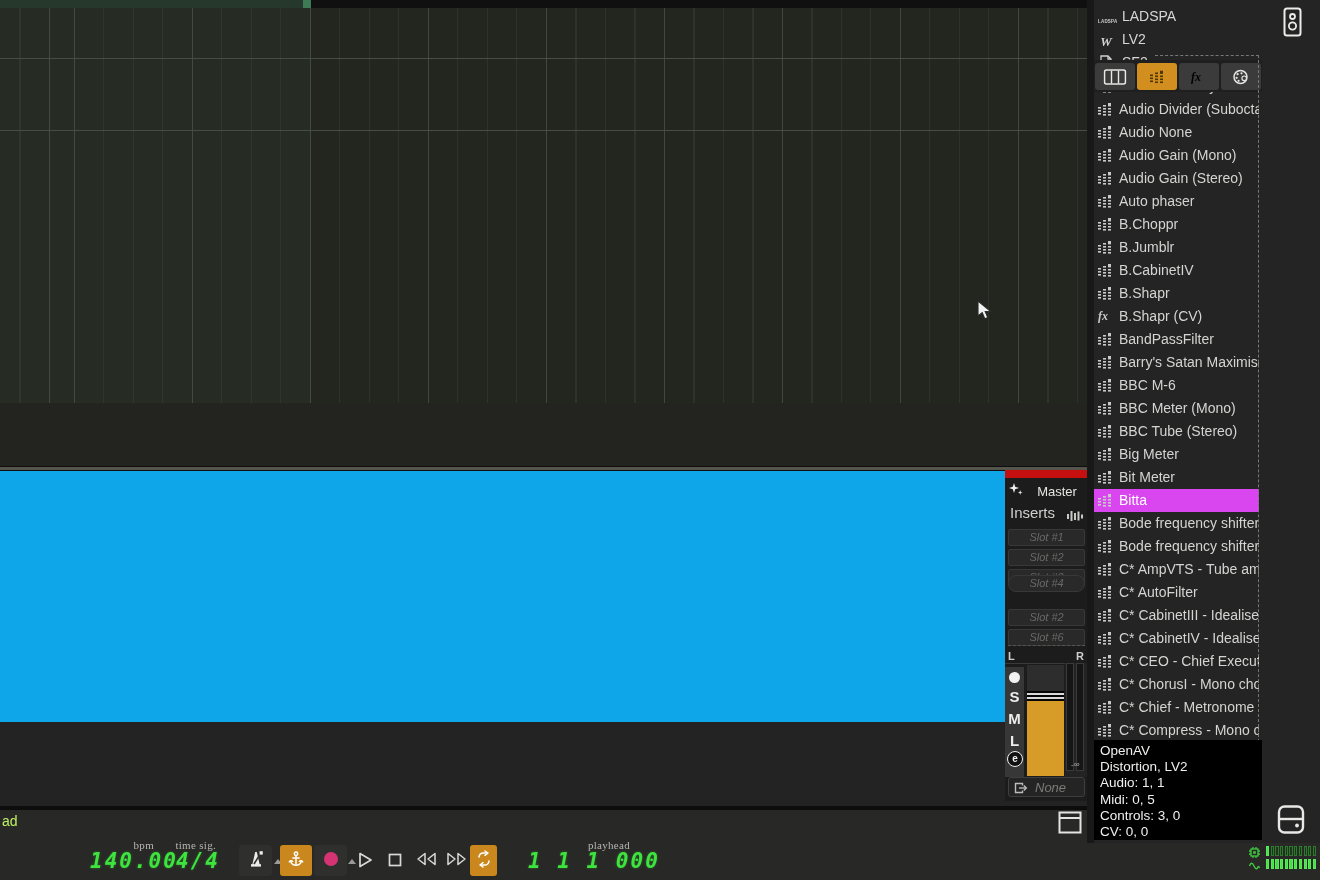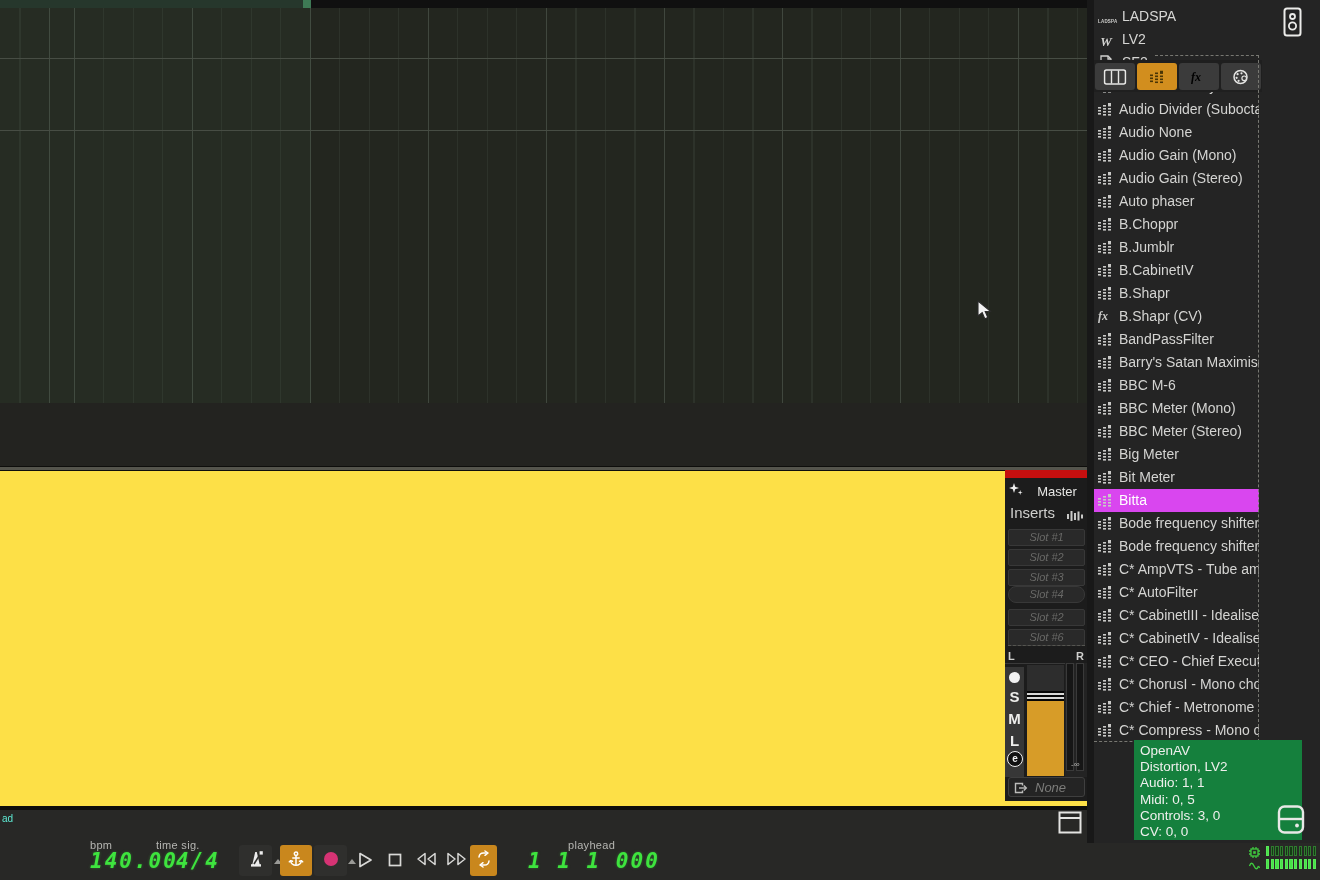--- a/index.html
+++ b/index.html
@@ -21,21 +21,21 @@
   #track-strip-notch{left:303px;top:0;width:8px;height:8px;background:#3e7a55;}
 
   
   #scenes-band{left:0;top:403px;width:1087px;height:63px;background:#232320;}
   .scenes-label{left:-2px;top:437px;font-size:14px;color:#8f8f89;}
   #divider1{left:0;top:466px;width:1094px;height:5px;
     background:linear-gradient(#0e0e0c 0 1px,#55554d 1px 4px,#0e0e0c 4px 5px);}
   #divider2{left:0;top:806px;width:1094px;height:4px;background:#0d0d0b;}
 
   
-  #bottom-panel{left:0;top:471px;width:1094px;height:335px;background:#fde047;}
+  #bottom-panel{left:0;top:471px;width:1094px;height:251px;background:#0ea5e9;}
   #channel{position:absolute;left:1005px;top:0;width:83px;height:330px;background:#1c1c1c;}
   #channel .colorbar{position:absolute;left:0;top:-1px;width:83px;height:8px;background:#c60f0f;}
   .ch-title{position:absolute;left:26px;top:13px;width:52px;text-align:center;font-size:13px;color:#e6e6e4;}
   .ch-sparkle{position:absolute;left:4px;top:12px;}
   .ch-inserts{position:absolute;left:5px;top:33px;font-size:15px;color:#cfcfcd;}
   .ch-inserts-icon{position:absolute;left:62px;top:37px;}
   .slot{position:absolute;left:3px;width:77px;height:17px;background:#292929;border:1px solid #383838;
         border-radius:2px;box-sizing:border-box;text-align:center;font-style:italic;font-size:11px;
         color:#686866;line-height:15px;}
   .slot-dash{position:absolute;left:3px;top:174px;width:77px;border-top:1px dashed #555550;}
@@ -54,22 +54,22 @@
   #meters{position:absolute;left:60px;top:192px;width:23px;height:114px;background:#232323;}
   .meter-bar{position:absolute;top:0;width:6px;height:106px;background:#161616;border:1px solid #3a3a3a;}
   .meter-min{position:absolute;left:6px;top:97px;font-size:8px;color:#b5b5b3;}
   #out-btn{position:absolute;left:3px;top:306px;width:77px;height:20px;background:#242424;
            border:1px solid #3f3f3f;border-radius:3px;box-sizing:border-box;}
   #out-btn .lbl{position:absolute;left:26px;top:2px;font-style:italic;font-size:13px;color:#7c7c7a;}
   #out-btn .ic{position:absolute;left:5px;top:3px;}
 
   
   #status-bar{left:0;top:810px;width:1320px;height:70px;background:#282826;}
-  .partial-label{left:2px;top:3px;font-size:10px;color:#5eead4;}
-  .led-label{position:absolute;font-size:11px;color:#b6b6b2;letter-spacing:.3px;text-align:left;}
+  .partial-label{left:2px;top:3px;font-size:14px;color:#bef264;}
+  .led-label{position:absolute;font-size:11px;color:#b6b6b2;letter-spacing:.3px;text-align:right;font-family:Liberation Serif, serif;}
   .led{position:absolute;font-family:"DejaVu Sans Mono",monospace;font-weight:bold;font-style:italic;
        font-size:21px;color:#3ee43e;letter-spacing:2px;text-shadow:0 0 3px rgba(62,228,62,.35);}
   .tbtn{position:absolute;top:35px;width:33px;height:31px;border-radius:3px;background:#2f2f2d;}
   .tbtn.orange{background:#c9871d;}
   .tbtn .cicon{position:absolute;left:50%;top:50%;transform:translate(-50%,-50%);display:block;}
   .caret{position:absolute;top:49px;width:0;height:0;border-left:4px solid transparent;
          border-right:4px solid transparent;border-bottom:5px solid #9a9a96;}
   .ticon{position:absolute;top:41px;}
   #win-icon{left:1058px;top:1px;}
 
@@ -85,22 +85,22 @@
   .tab svg,.tab .fx-text{position:absolute;left:50%;top:50%;transform:translate(-50%,-50%);}
   #plugin-list{position:absolute;left:7px;top:75px;width:165px;height:667px;overflow:hidden;}
   .plugin-row{position:relative;width:165px;height:23px;}
   .plugin-row.selected{background:#d946ef;}
   .plugin-row .ic{position:absolute;left:4px;top:4px;color:#c9c9c7;}
   .plugin-row .lbl{position:absolute;left:25px;top:3px;font-size:14px;color:#d4d4d2;white-space:nowrap;}
   .plugin-row.selected .lbl{color:#fff;}
   .dash-v{position:absolute;left:171px;top:55px;height:687px;border-left:1px dashed #787872;}
   .dash-h-top{position:absolute;left:68px;top:55px;width:104px;border-top:1px dashed #787872;}
   .dash-h-bot{position:absolute;left:7px;top:741px;width:165px;border-top:1px dashed #787872;}
-  #plugin-info{position:absolute;left:7px;top:740px;width:168px;height:100px;background:#15803d;
-               padding:3px 0 0 6px;box-sizing:border-box;margin-left:40px;}
+  #plugin-info{position:absolute;left:7px;top:740px;width:168px;height:100px;background:#000000;
+               padding:3px 0 0 6px;box-sizing:border-box;}
   #plugin-info div{font-size:13.5px;line-height:16.2px;color:#efefed;white-space:nowrap;}
   #speaker-icon{position:absolute;left:196px;top:7px;}
   #drive-icon{position:absolute;left:190px;top:804px;}
 
   
   .cpu-row{position:absolute;left:1248px;height:11px;}
   .cpu-row .ric{position:absolute;left:0;top:-1px;}
   .cpu-segs{position:absolute;left:18px;top:0;display:flex;gap:1.5px;}
   .cpu-segs i{display:block;width:3.2px;height:10px;background:#143914;border:1px solid #2f7a2f;box-sizing:border-box;}
   .cpu-segs i.lit{background:#46e046;border-color:#58e858;}
@@ -145,21 +145,21 @@
               <rect x="7" y="3" width="2" height="7"></rect>
               <rect x="10.5" y="1.5" width="2" height="9"></rect>
               <rect x="14" y="4.5" width="2" height="4"></rect>
             </g>
           </svg>
       </span>
       <div id="slots-holder">
           <div class="slot" style="top: 58px;">Slot #1</div>
           <div class="slot" style="top: 78px;">Slot #2</div>
           <div class="slot" style="top: 98px;">Slot #3</div>
-          <div class="slot" style="top: 115px; border-radius: 8px;">Slot #4</div>
+          <div class="slot" style="top: 104px; border-radius: 8px;">Slot #4</div>
           <div class="slot" style="top: 138px;">Slot #2</div>
           <div class="slot" style="top: 158px;">Slot #6</div>
         </div>
       <div class="slot-dash"></div>
       <div class="lr" style="left:3px">L</div>
       <div class="lr" style="left:71px">R</div>
       <div class="lr-line"></div>
       <div id="ctl-col">
         <div class="ctl-dot"></div>
         <div class="ctl-letter" style="top:21px">S</div>
@@ -607,21 +607,21 @@
                 <rect x="5" y="2" width="3" height="1.6"></rect>
                 <rect x="5" y="5" width="3" height="1.6"></rect>
                 <rect x="5" y="8" width="3" height="1.6"></rect>
                 <rect x="5" y="11" width="3" height="1.6"></rect>
                 <rect x="10" y="0" width="3" height="3.4"></rect>
                 <rect x="10" y="5" width="3" height="1.6"></rect>
                 <rect x="10" y="8" width="3" height="1.6"></rect>
                 <rect x="10" y="11" width="3" height="1.6"></rect>
               </g>
             </svg></span>
-    <span class="lbl">BBC Meter (Stereo)</span>
+    <span class="lbl">BBC Tube (Stereo)</span>
   </div>
         <div class="plugin-row">
     <span class="ic"><svg width="14" height="13">
               <g fill="currentColor">
                 <rect x="0" y="4" width="3" height="1.6"></rect>
                 <rect x="0" y="7" width="3" height="1.6"></rect>
                 <rect x="0" y="10" width="3" height="1.6"></rect>
                 <rect x="5" y="2" width="3" height="1.6"></rect>
                 <rect x="5" y="5" width="3" height="1.6"></rect>
                 <rect x="5" y="8" width="3" height="1.6"></rect>

